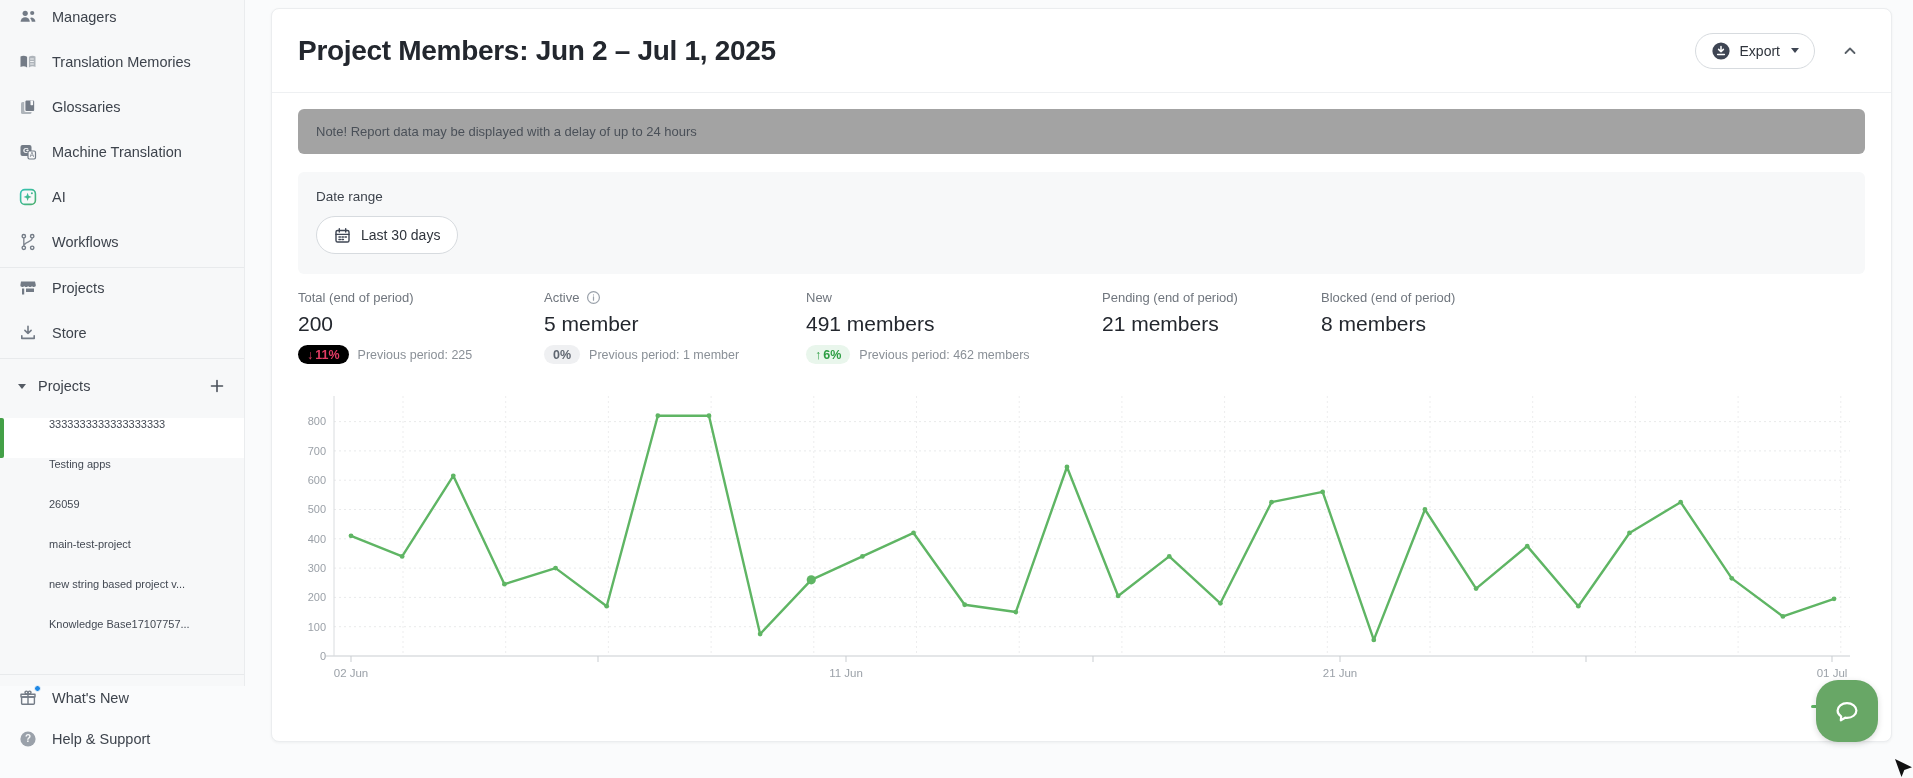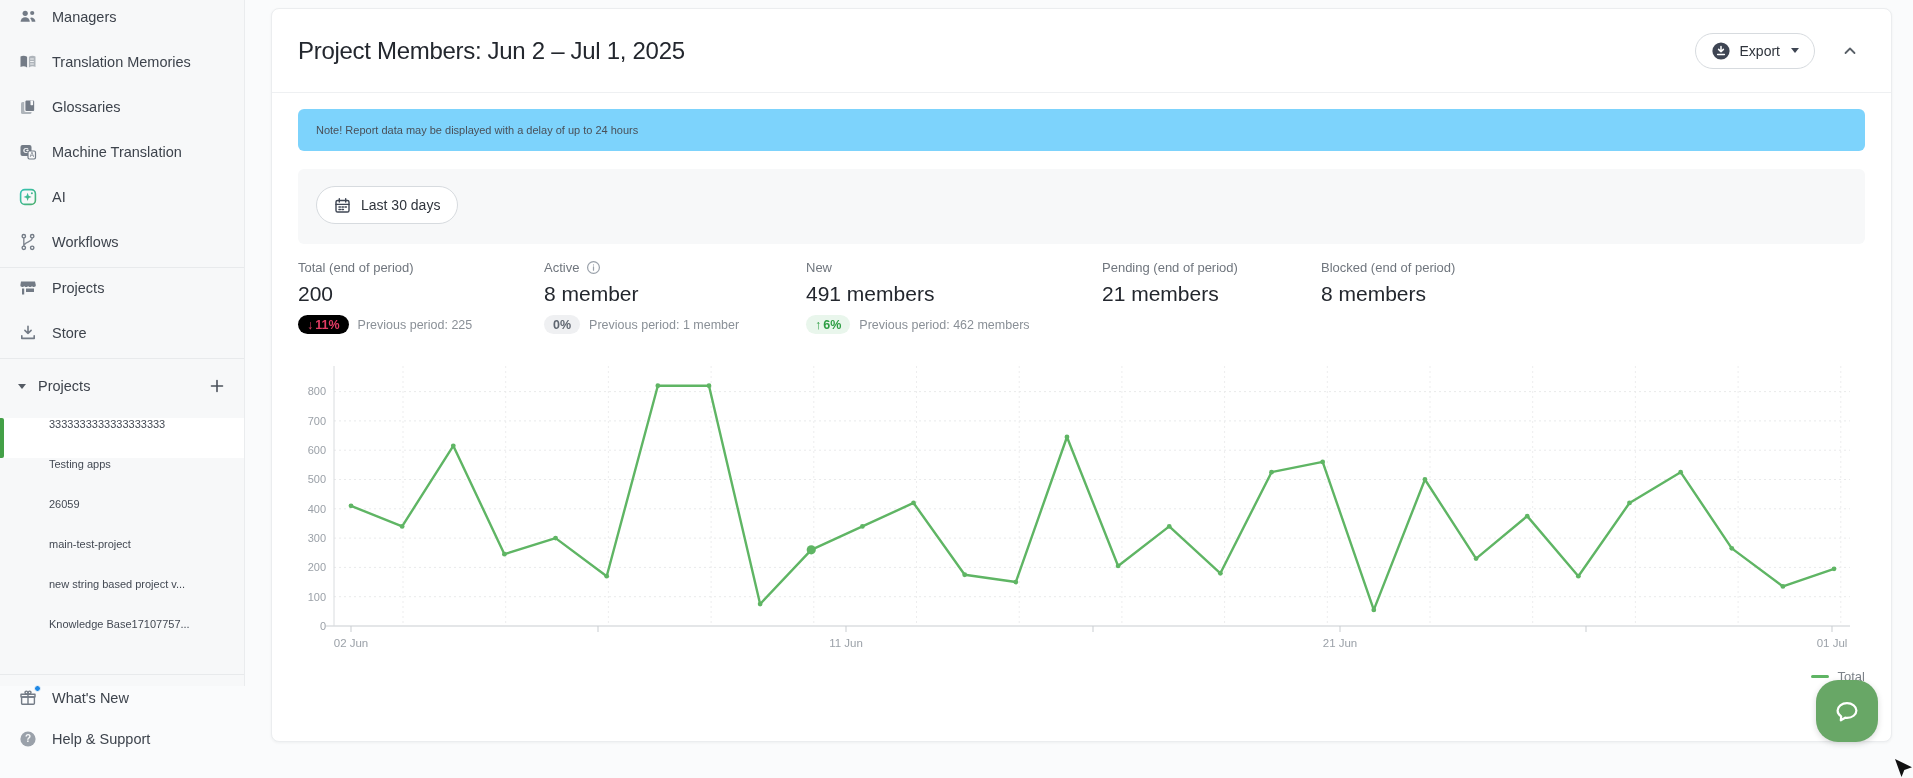--- a/index.html
+++ b/index.html
@@ -32,30 +32,30 @@
   .notif-wrap { position:relative; }
   .notif-dot { position:absolute; top:-3px; right:-3px; width:7px; height:7px; border-radius:50%;
     background:#1e88e5; border:1.5px solid #f7f8f9; }
 
   
   .card { position:absolute; left:271px; top:8px; width:1621px; height:734px;
     background:#fff; border:1px solid #ebedef; border-radius:8px;
     box-shadow:0 1px 3px rgba(25,35,45,0.05); }
   .card-header { height:84px; display:flex; align-items:center; padding:0 26px;
     border-bottom:1px solid #eef0f2; }
-  .page-title { flex:1; font-size:24px; font-weight:400; color:#23272e; letter-spacing:-0.3px; }
+  .page-title { flex:1; font-size:28px; font-weight:700; color:#23272e; letter-spacing:-0.3px; }
   .export-btn { height:36px; display:flex; align-items:center; gap:9px; background:#fff;
     border:1px solid #d7dbdf; border-radius:18px; padding:0 15px; font-size:14px; color:#2f343c; cursor:pointer; }
   .export-caret { width:0; height:0; border-left:4px solid transparent; border-right:4px solid transparent;
     border-top:5px solid #3e4553; margin-left:2px; }
   .collapse-btn { margin-left:20px; width:30px; height:30px; display:flex; align-items:center;
     justify-content:center; color:#596068; cursor:pointer; }
 
-  .note { margin:16px 26px 0; background:#7dd3fc; border-radius:6px; padding:15px 18px;
-    font-size:11px; color:#4a5058; }
+  .note { margin:16px 26px 0; background:#a3a3a3; border-radius:6px; padding:15px 18px;
+    font-size:13px; color:#4a5058; }
 
   .date-panel { margin:18px 26px 0; background:#f7f8f9; border-radius:6px; padding:17px 18px 20px; }
   .date-label { font-size:13.5px; color:#3d434c; margin-bottom:12px; }
   .date-btn { height:38px; display:inline-flex; align-items:center; gap:10px; background:#fff;
     border:1px solid #d7dbdf; border-radius:19px; padding:0 17px; font-size:14px; color:#2f343c; cursor:pointer; }
 
   .stats { display:flex; margin:16px 26px 0; }
   .stat:nth-child(1){ width:246px; } .stat:nth-child(2){ width:262px; }
   .stat:nth-child(3){ width:296px; } .stat:nth-child(4){ width:219px; } .stat:nth-child(5){ flex:1; }
   .stat-label { font-size:13px; color:#70767e; display:flex; align-items:center; gap:7px; }
@@ -249,20 +249,21 @@
     <span class="collapse-btn">
       <svg width="16" height="16" viewBox="0 0 16 16" fill="none" stroke="#596068" stroke-width="1.8" stroke-linecap="round" stroke-linejoin="round">
           <path d="M3.5 10l4.5-4.5L12.5 10"></path>
         </svg>
     </span>
   </div>
 
   <div class="note">Note! Report data may be displayed with a delay of up to 24 hours</div>
 
   <div class="date-panel">
+    <div class="date-label">Date range</div>
     <button class="date-btn">
       <svg width="17" height="17" viewBox="0 0 17 17" fill="none" stroke="#3e4553" stroke-width="1.4" stroke-linecap="round">
           <rect x="2" y="3.5" width="13" height="11.5" rx="1.6"></rect>
           <path d="M5.3 1.8v3.2M11.7 1.8v3.2M2 7.4h13"></path>
           <path d="M5 10h1.4M8 10h1.4M11 10h1.4M5 12.6h1.4M8 12.6h1.4" stroke-width="1.5"></path>
         </svg>
       <span>Last 30 days</span>
     </button>
   </div>
 
@@ -276,21 +277,21 @@
       </div>
     </div>
     <div class="stat">
       <div class="stat-label">
         <span>Active</span>
         <svg width="15" height="15" viewBox="0 0 16 16" fill="none" stroke="#9aa1aa" stroke-width="1.3" stroke-linecap="round">
             <circle cx="8" cy="8" r="6.3"></circle>
             <path d="M8 7.4v3.4M8 5.2v.1"></path>
           </svg>
       </div>
-      <div class="stat-value">8 member</div>
+      <div class="stat-value">5 member</div>
       <div class="stat-badges">
         <span class="badge neutral">0%</span>
         <span class="prev-period">Previous period: 1 member</span>
       </div>
     </div>
     <div class="stat">
       <div class="stat-label">New</div>
       <div class="stat-value">491 members</div>
       <div class="stat-badges">
         <span class="badge up">6%</span>

